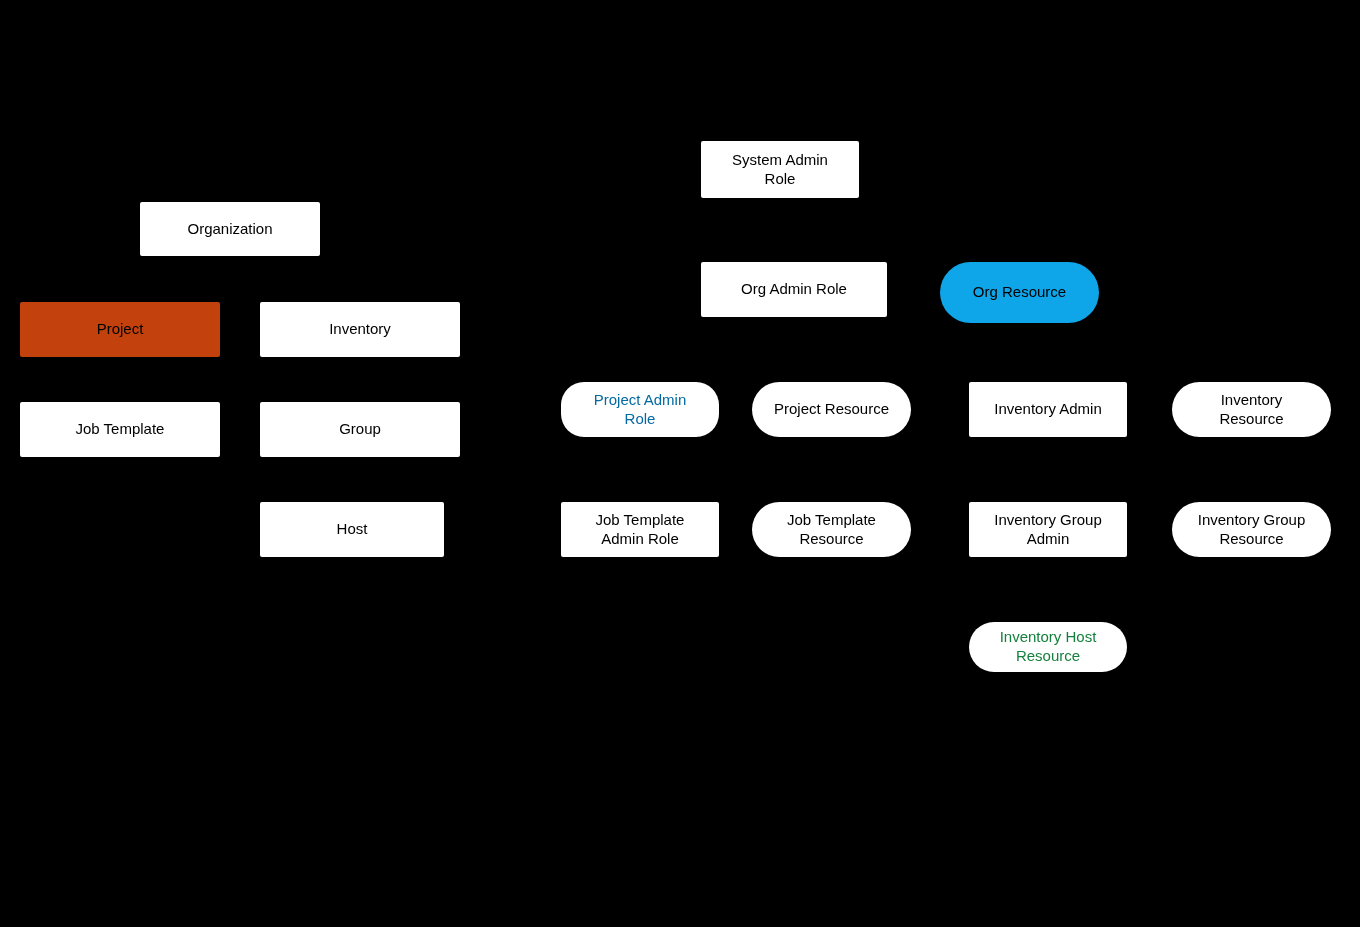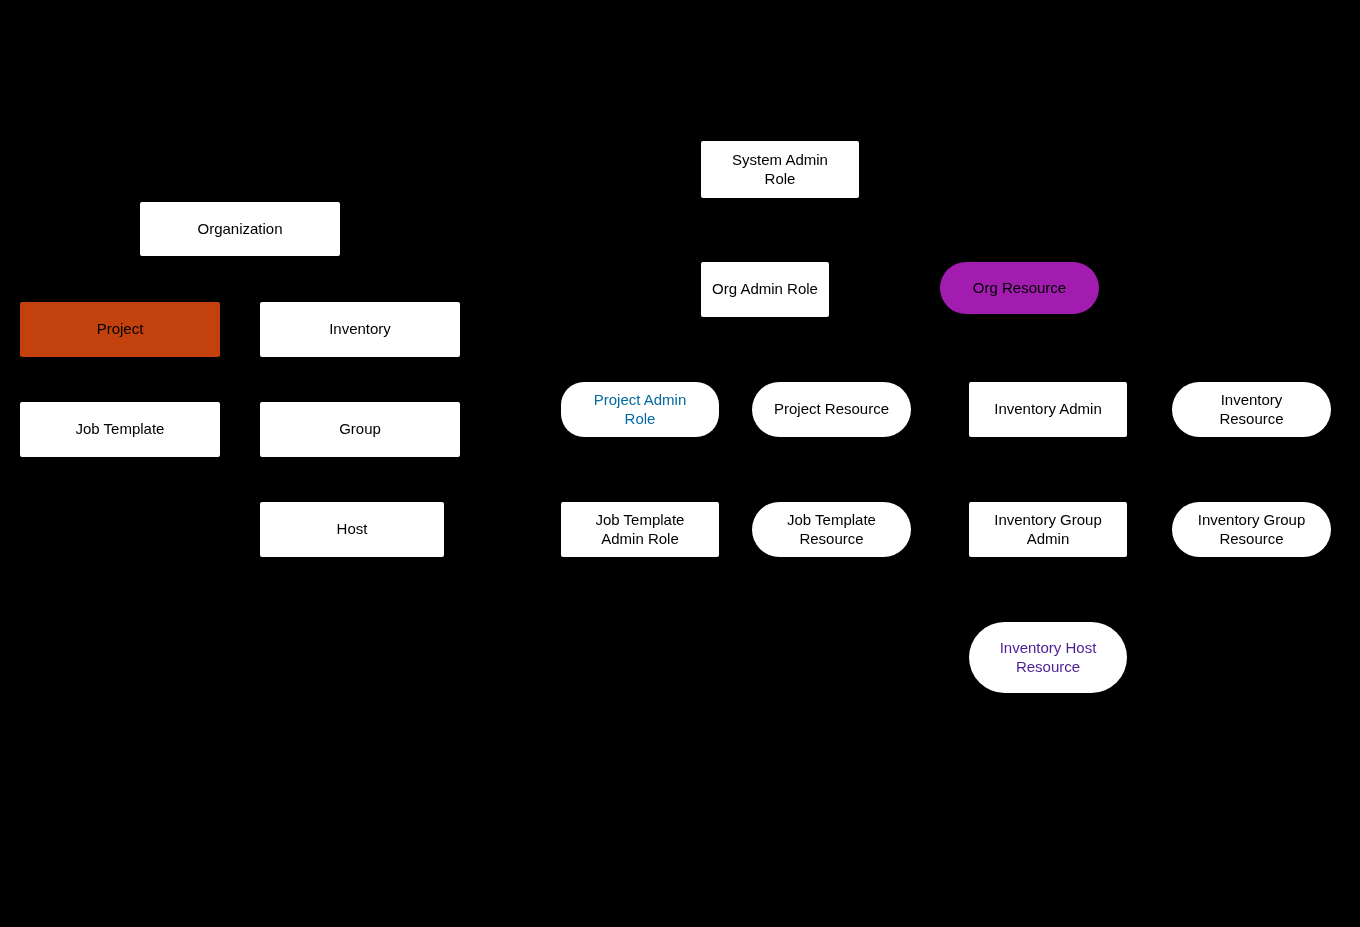--- a/index.html
+++ b/index.html
@@ -33,39 +33,39 @@
     border-radius: 2px;
   }
   .node.pill {
     border-radius: 999px;
   }
 </style>
 </head>
 <body>
 
 <div id="canvas">
-    <div class="node rect" style="left: 140px; top: 202px; width: 200px; height: 54px; background: rgb(255, 255, 255); color: rgb(0, 0, 0);">Organization</div>
+    <div class="node rect" style="left: 140px; top: 202px; width: 180px; height: 54px; background: rgb(255, 255, 255); color: rgb(0, 0, 0);">Organization</div>
     <div class="node rect" style="left: 20px; top: 302px; width: 200px; height: 55px; background: #c2410c; color: rgb(0, 0, 0);">Project</div>
     <div class="node rect" style="left: 260px; top: 302px; width: 200px; height: 55px; background: rgb(255, 255, 255); color: rgb(0, 0, 0);">Inventory</div>
     <div class="node rect" style="left: 20px; top: 402px; width: 200px; height: 55px; background: rgb(255, 255, 255); color: rgb(0, 0, 0);">Job Template</div>
     <div class="node rect" style="left: 260px; top: 402px; width: 200px; height: 55px; background: rgb(255, 255, 255); color: rgb(0, 0, 0); text-align: center;">Group</div>
     <div class="node rect" style="left: 260px; top: 502px; width: 184px; height: 55px; background: rgb(255, 255, 255); color: rgb(0, 0, 0);">Host</div>
     <div class="node rect" style="left: 701px; top: 141px; width: 158px; height: 57px; background: rgb(255, 255, 255); color: rgb(0, 0, 0);">System Admin
 Role</div>
-    <div class="node rect" style="left: 701px; top: 262px; width: 128px; height: 55px; background: rgb(255, 255, 255); color: rgb(0, 0, 0);">Org Admin Role</div>
-    <div class="node pill" style="left: 940px; top: 262px; width: 159px; height: 52px; background: #a21caf; color: rgb(0, 0, 0);">Org Resource</div>
+    <div class="node rect" style="left: 701px; top: 262px; width: 186px; height: 55px; background: rgb(255, 255, 255); color: rgb(0, 0, 0);">Org Admin Role</div>
+    <div class="node pill" style="left: 940px; top: 262px; width: 159px; height: 61px; background: #0ea5e9; color: rgb(0, 0, 0);">Org Resource</div>
     <div class="node rect" style="left: 561px; top: 382px; width: 158px; height: 55px; background: rgb(255, 255, 255); color: #0369a1; border-radius: 23px;">Project Admin
 Role</div>
     <div class="node pill" style="left: 752px; top: 382px; width: 159px; height: 55px; background: rgb(255, 255, 255); color: rgb(0, 0, 0);">Project Resource</div>
     <div class="node rect" style="left: 969px; top: 382px; width: 158px; height: 55px; background: rgb(255, 255, 255); color: rgb(0, 0, 0);">Inventory Admin</div>
     <div class="node pill" style="left: 1172px; top: 382px; width: 159px; height: 55px; background: rgb(255, 255, 255); color: rgb(0, 0, 0);">Inventory
 Resource</div>
     <div class="node rect" style="left: 561px; top: 502px; width: 158px; height: 55px; background: rgb(255, 255, 255); color: rgb(0, 0, 0);">Job Template
 Admin Role</div>
     <div class="node pill" style="left: 752px; top: 502px; width: 159px; height: 55px; background: rgb(255, 255, 255); color: rgb(0, 0, 0);">Job Template
 Resource</div>
     <div class="node rect" style="left: 969px; top: 502px; width: 158px; height: 55px; background: rgb(255, 255, 255); color: rgb(0, 0, 0);">Inventory Group
 Admin</div>
     <div class="node pill" style="left: 1172px; top: 502px; width: 159px; height: 55px; background: rgb(255, 255, 255); color: rgb(0, 0, 0);">Inventory Group
 Resource</div>
-    <div class="node pill" style="left: 969px; top: 622px; width: 158px; height: 71px; background: rgb(255, 255, 255); color: #4c1d95;">Inventory Host
+    <div class="node pill" style="left: 969px; top: 622px; width: 158px; height: 50px; background: rgb(255, 255, 255); color: #15803d;">Inventory Host
 Resource</div>
   </div>
 
 </body></html>

